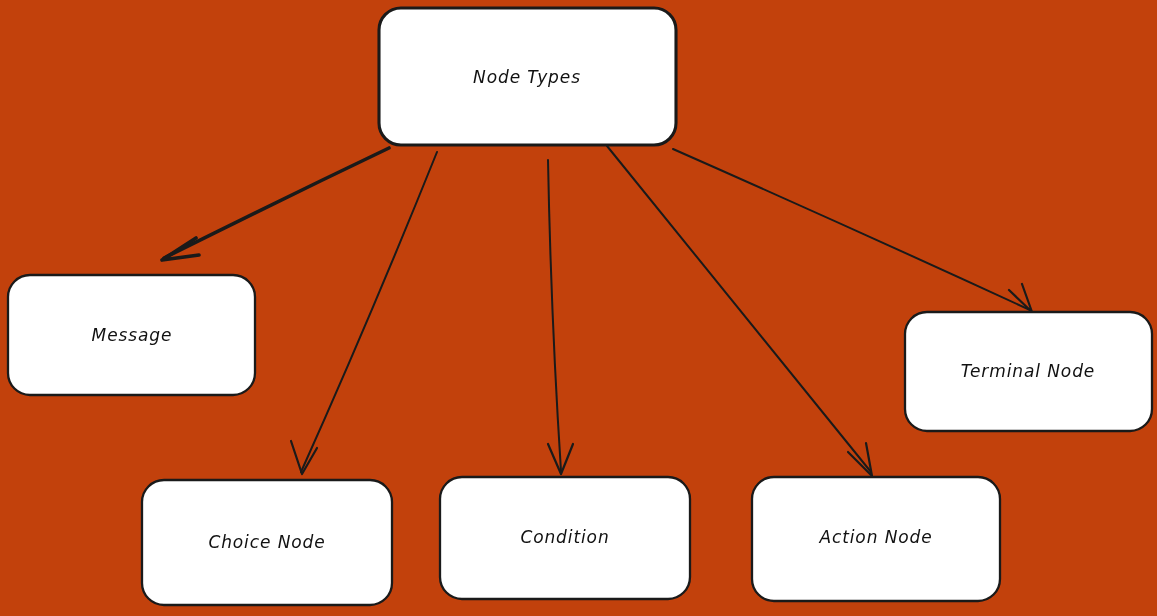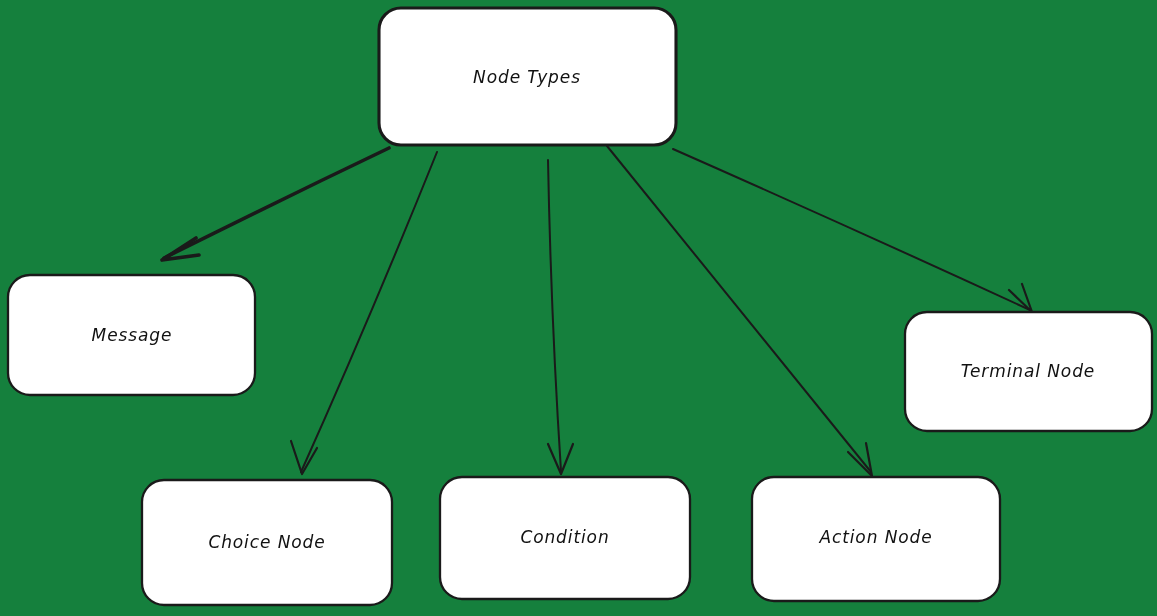--- a/index.html
+++ b/index.html
@@ -11,21 +11,21 @@
   body {
     width: 1157px;
     height: 616px;
     overflow: hidden;
     font-family: "DejaVu Sans", sans-serif;
   }
   #diagram-root {
     position: relative;
     width: 1157px;
     height: 616px;
-    background: #15803d;
+    background: #c2410c;
   }
   svg#diagram-svg {
     position: absolute;
     top: 0;
     left: 0;
     width: 1157px;
     height: 616px;
     display: block;
   }
   .node-shape {

